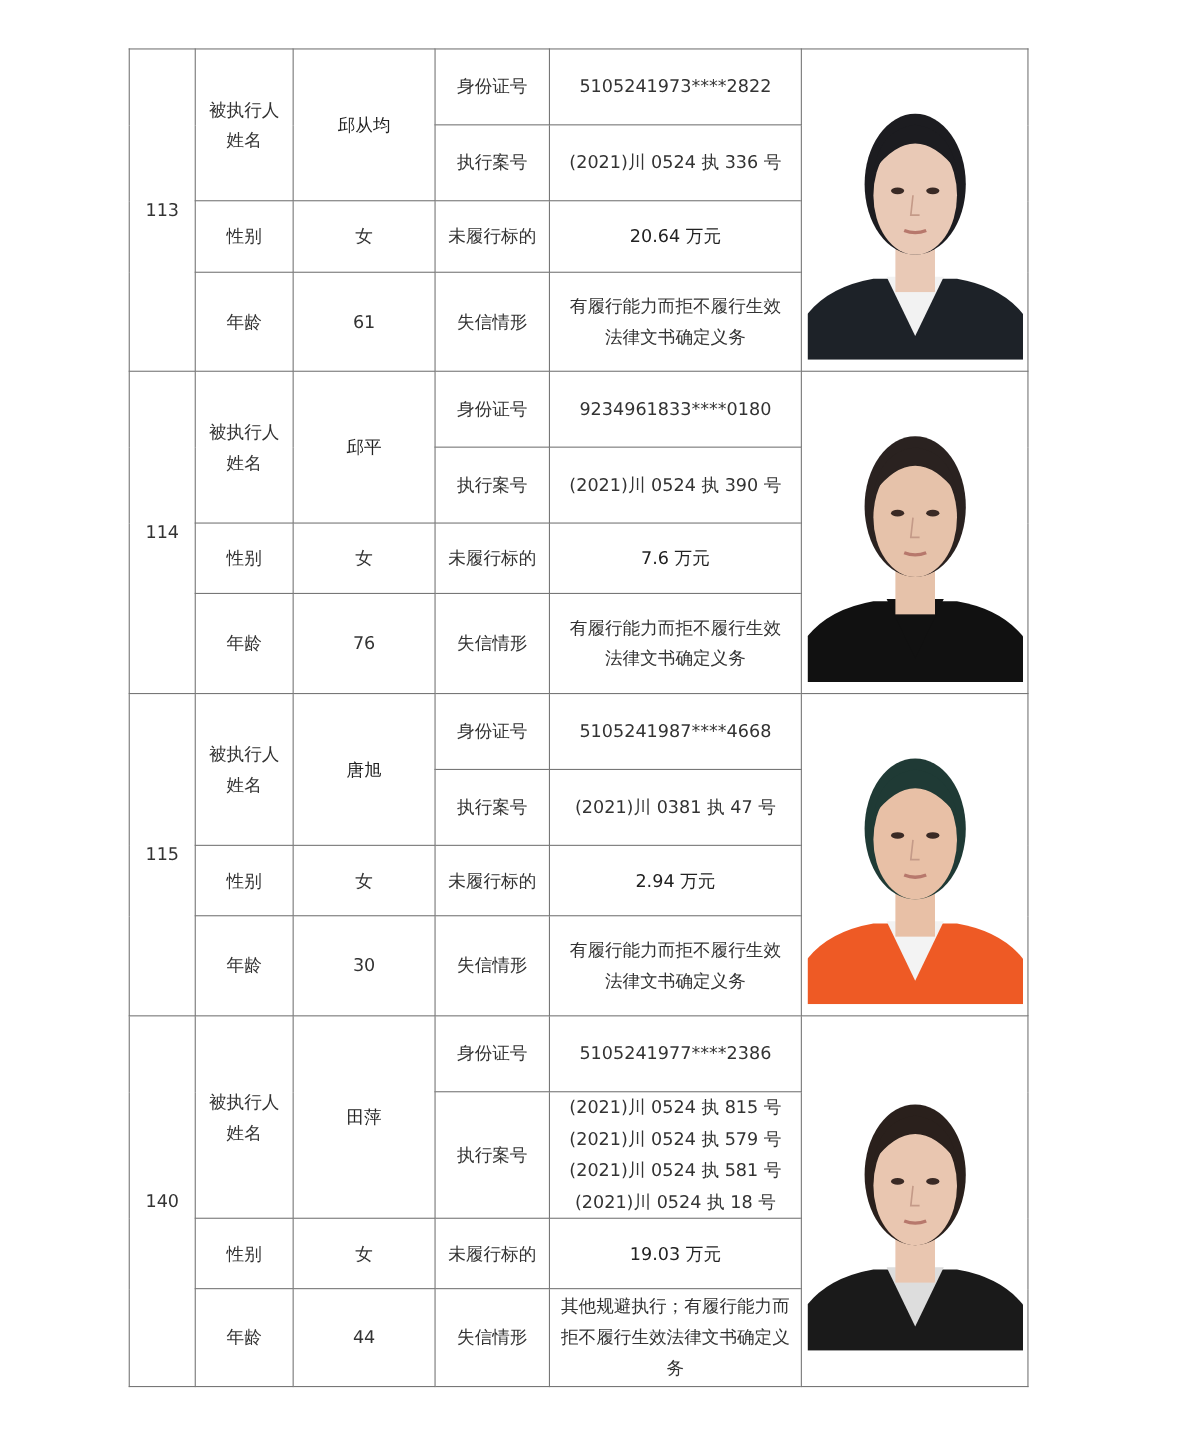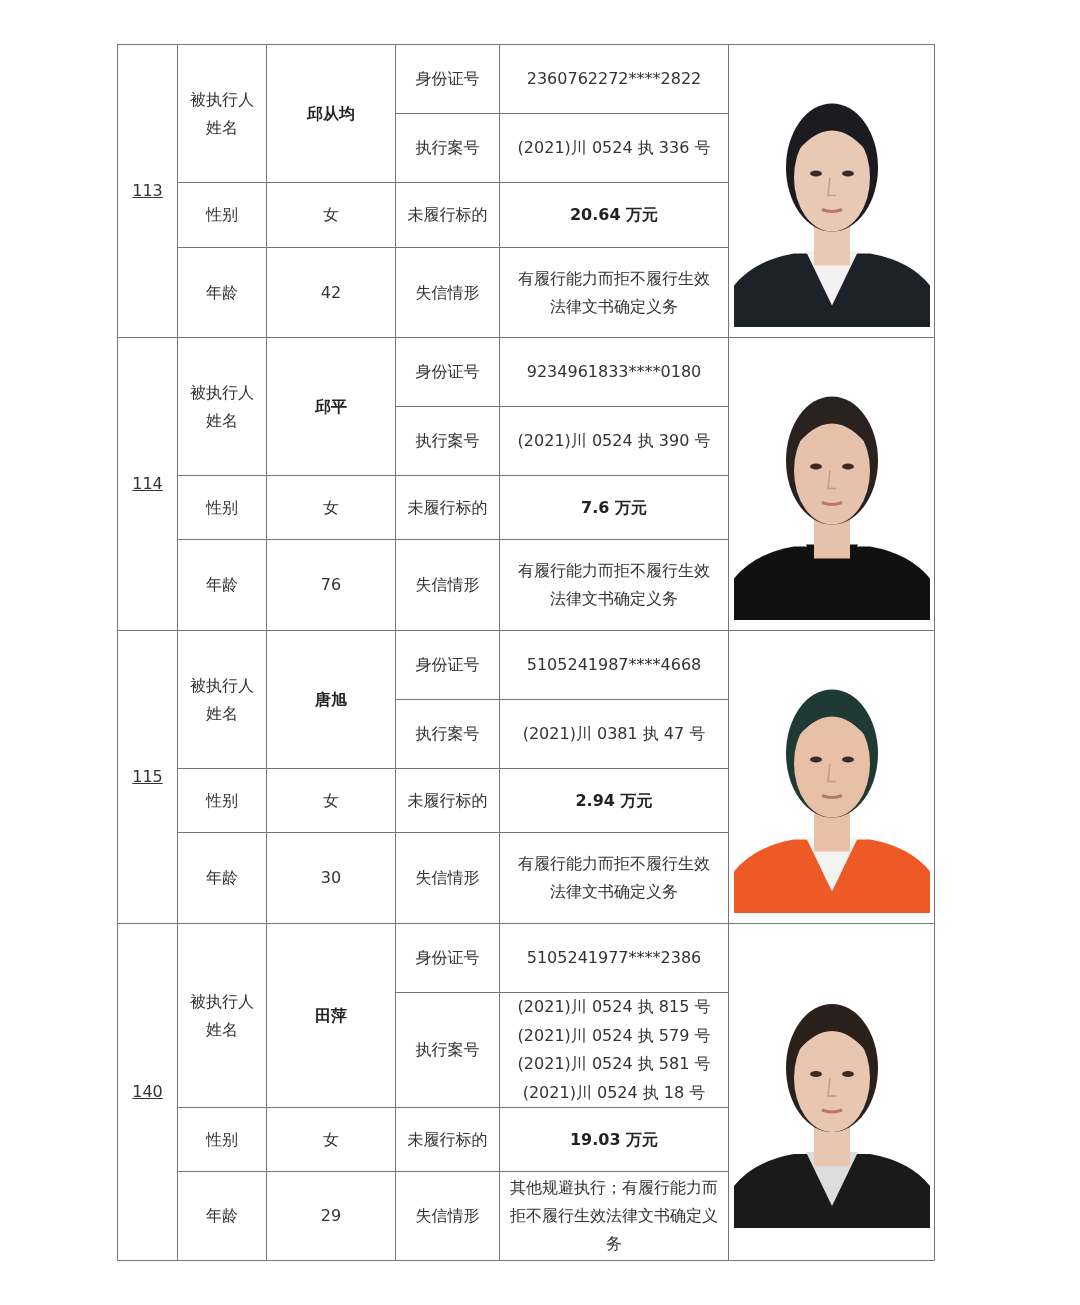--- a/index.html
+++ b/index.html
@@ -1,20 +1,20 @@
 <!DOCTYPE html>
 <html><head>
 <meta charset="utf-8">
 <style>
   html, body { margin:0; padding:0; background:#ffffff; }
   body { width:1080px; height:1305px; position:relative; font-family:"DejaVu Sans", "Liberation Sans", sans-serif; color:#333; }
   .tbl { position:absolute; left:117px; top:44px; border-collapse:collapse; table-layout:fixed; }
   .tbl td { border:1px solid #777; text-align:center; vertical-align:middle; font-size:16px; color:#333; padding:0 6px; line-height:28px; }
-  .tbl td.num { font-size:16px;text-decoration:underline; }
-  .tbl td.bold { font-weight:bold; color:#222; }
+  .tbl td.num { font-size:16px; }
+  .tbl td.bold { font-weight:normal; color:#222; }
   .photo-cell { padding:0 !important; }
   .photo { width:196px; margin:0 auto; position:relative; overflow:hidden; }
   .photo svg { display:block; }
 </style>
 </head>
 <body>
 
 <table class="tbl" id="tbl">
   <colgroup>
     <col style="width:60px">
@@ -25,21 +25,21 @@
       <col style="width:206px">
   </colgroup>
   <tbody id="tbody">
       <tr style="height:69px">
         <td rowspan="4" class="num">113</td>
         <td rowspan="2">
           <div style="width:68px;margin:0 auto">被执行人姓名</div>
         </td>
         <td rowspan="2" class="bold">邱从均</td>
         <td>身份证号</td>
-        <td>2360762272****2822</td>
+        <td>5105241973****2822</td>
         <td rowspan="4" class="photo-cell">
           <div class="photo">
       <svg width="196" height="271" viewBox="0 0 196 272" preserveAspectRatio="xMidYMid slice">
         <rect width="196" height="272" fill="#ffffff"></rect>
         <path d="M0 272 L0 230 Q20 205 60 198 L136 198 Q176 205 196 230 L196 272 Z" fill="#1d2228"></path>
         <path d="M72 196 L98 250 L124 196 Z" fill="#f2f2f2"></path>
         <rect x="80" y="160" width="36" height="50" fill="#e9c9b6"></rect>
         <ellipse cx="98" cy="112" rx="46" ry="64" fill="#1c1c20"></ellipse>
         <ellipse cx="98" cy="122" rx="38" ry="54" fill="#e9c9b6"></ellipse>
         <path d="M60 100 Q98 50 136 100 Q130 62 98 58 Q66 62 60 100 Z" fill="#1c1c20"></path>
@@ -58,21 +58,21 @@
         </td>
       </tr>
       <tr style="height:65px">
         <td>性别</td>
         <td>女</td>
         <td>未履行标的</td>
         <td class="bold">20.64 万元</td>
       </tr>
       <tr style="height:90px">
         <td>年龄</td>
-        <td>42</td>
+        <td>61</td>
         <td>失信情形</td>
         <td>
           <div style="width:200px;margin:0 auto">有履行能力而拒不履行生效法律文书确定义务</div>
         </td>
       </tr>
       <tr style="height:69px">
         <td rowspan="4" class="num">114</td>
         <td rowspan="2">
           <div style="width:68px;margin:0 auto">被执行人姓名</div>
         </td>
@@ -199,20 +199,20 @@
         </td>
       </tr>
       <tr style="height:64px">
         <td>性别</td>
         <td>女</td>
         <td>未履行标的</td>
         <td class="bold">19.03 万元</td>
       </tr>
       <tr style="height:89px">
         <td>年龄</td>
-        <td>29</td>
+        <td>44</td>
         <td>失信情形</td>
         <td>
           <div style="width:210px;margin:0 auto">其他规避执行；有履行能力而拒不履行生效法律文书确定义务</div>
         </td>
       </tr>
     </tbody>
 </table>
 
 </body></html>

